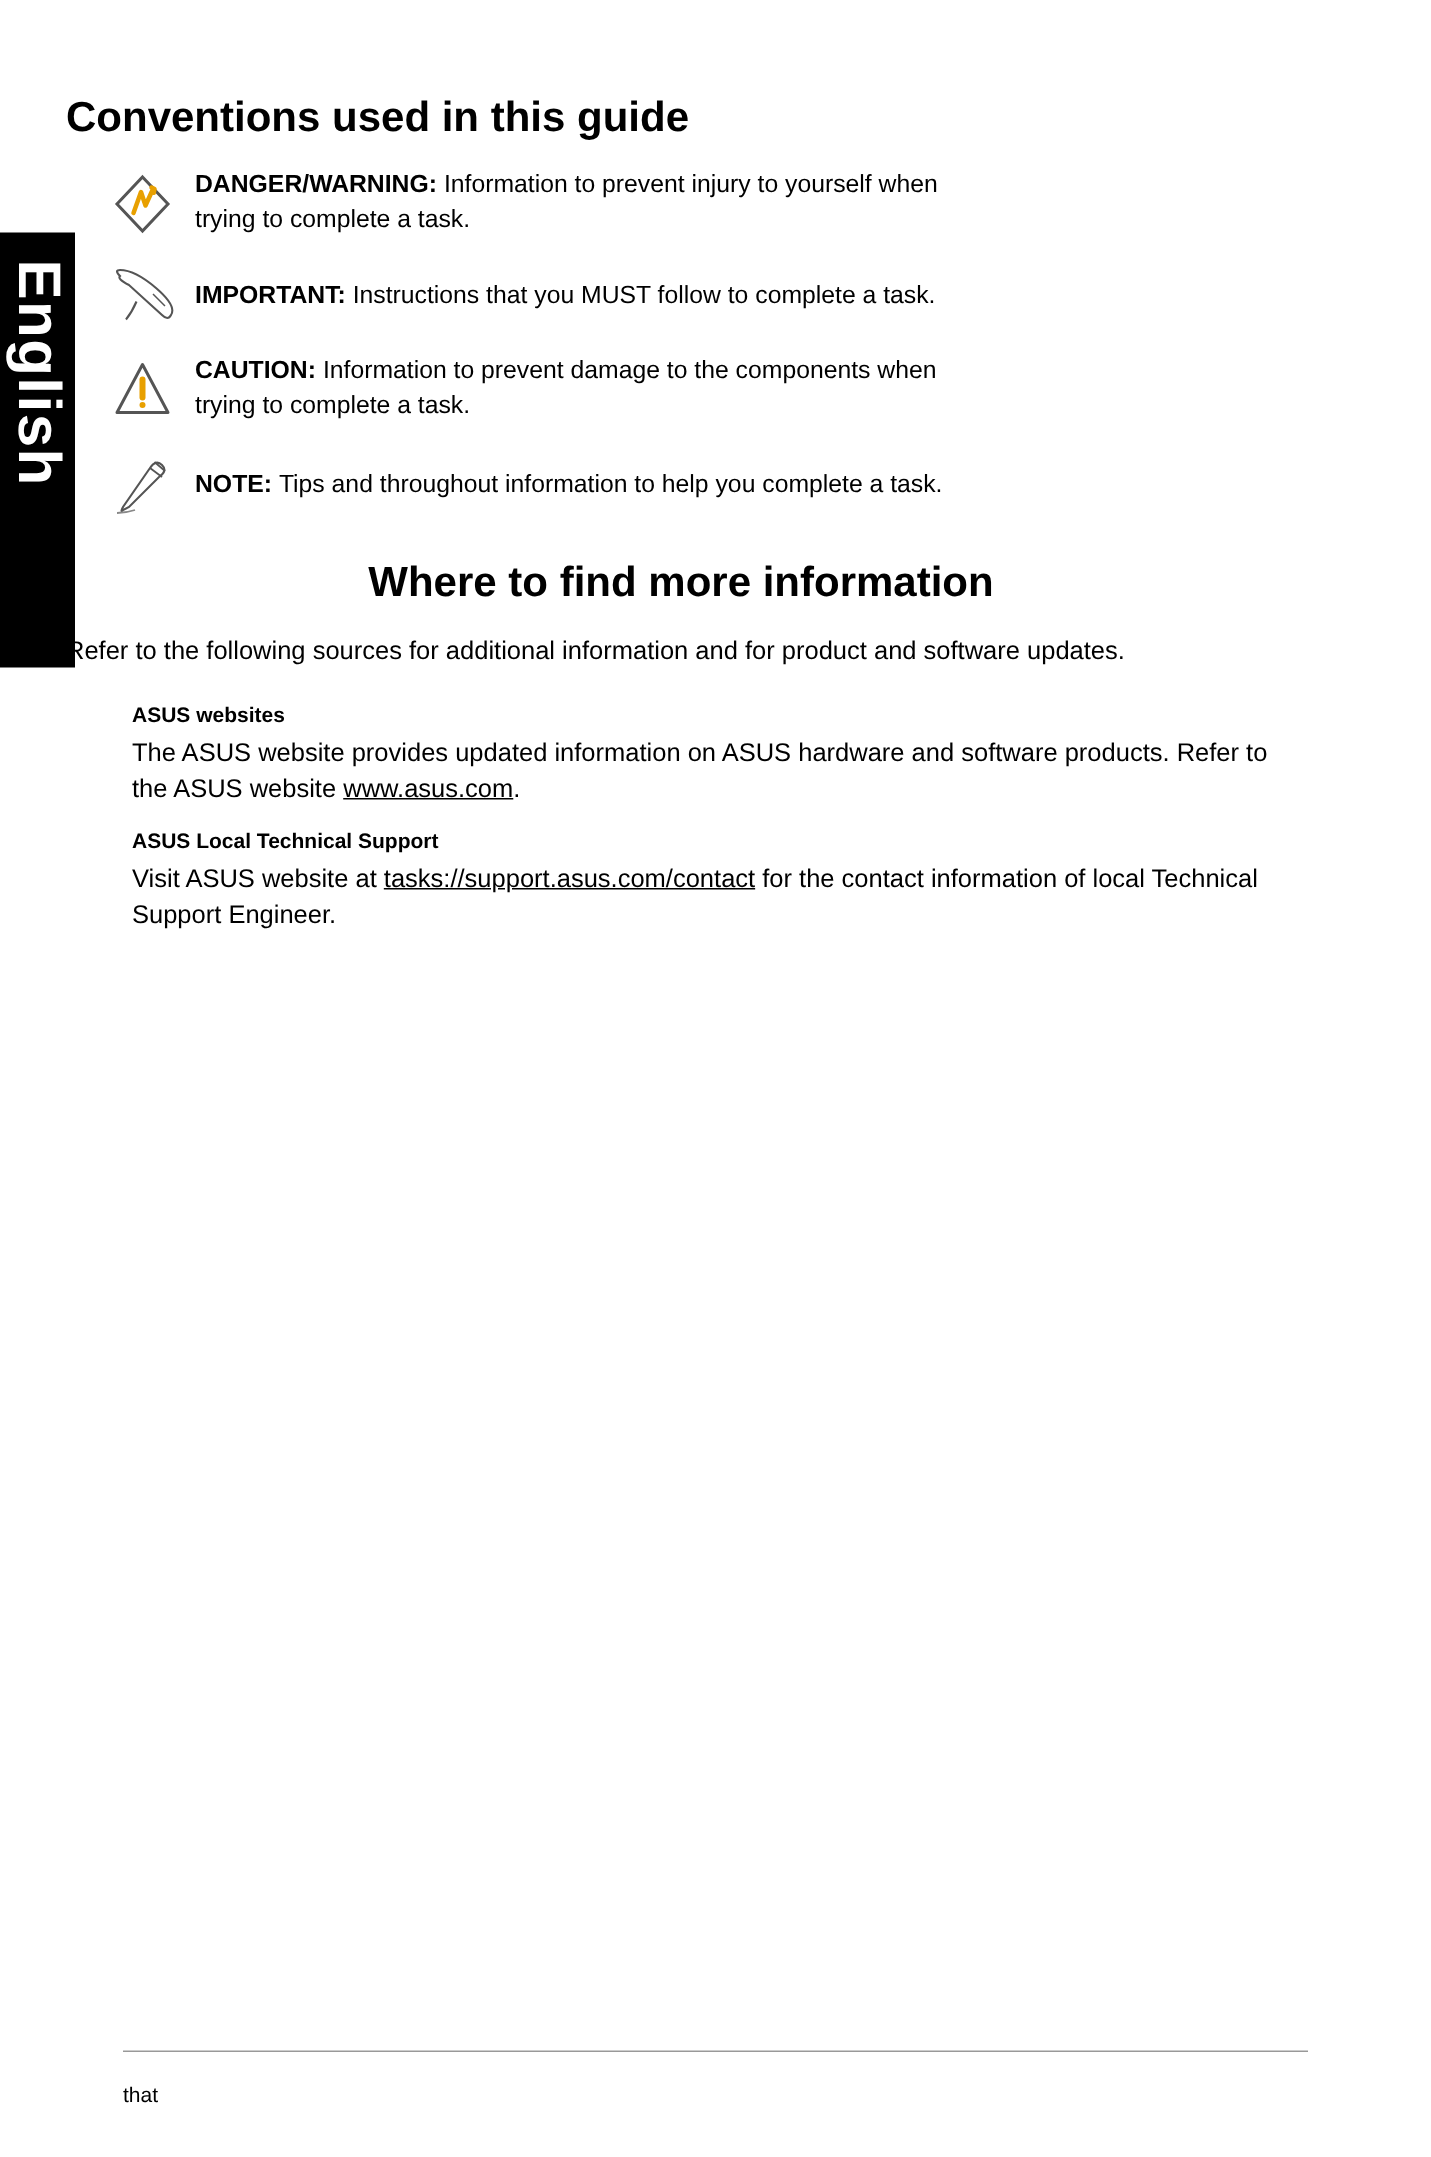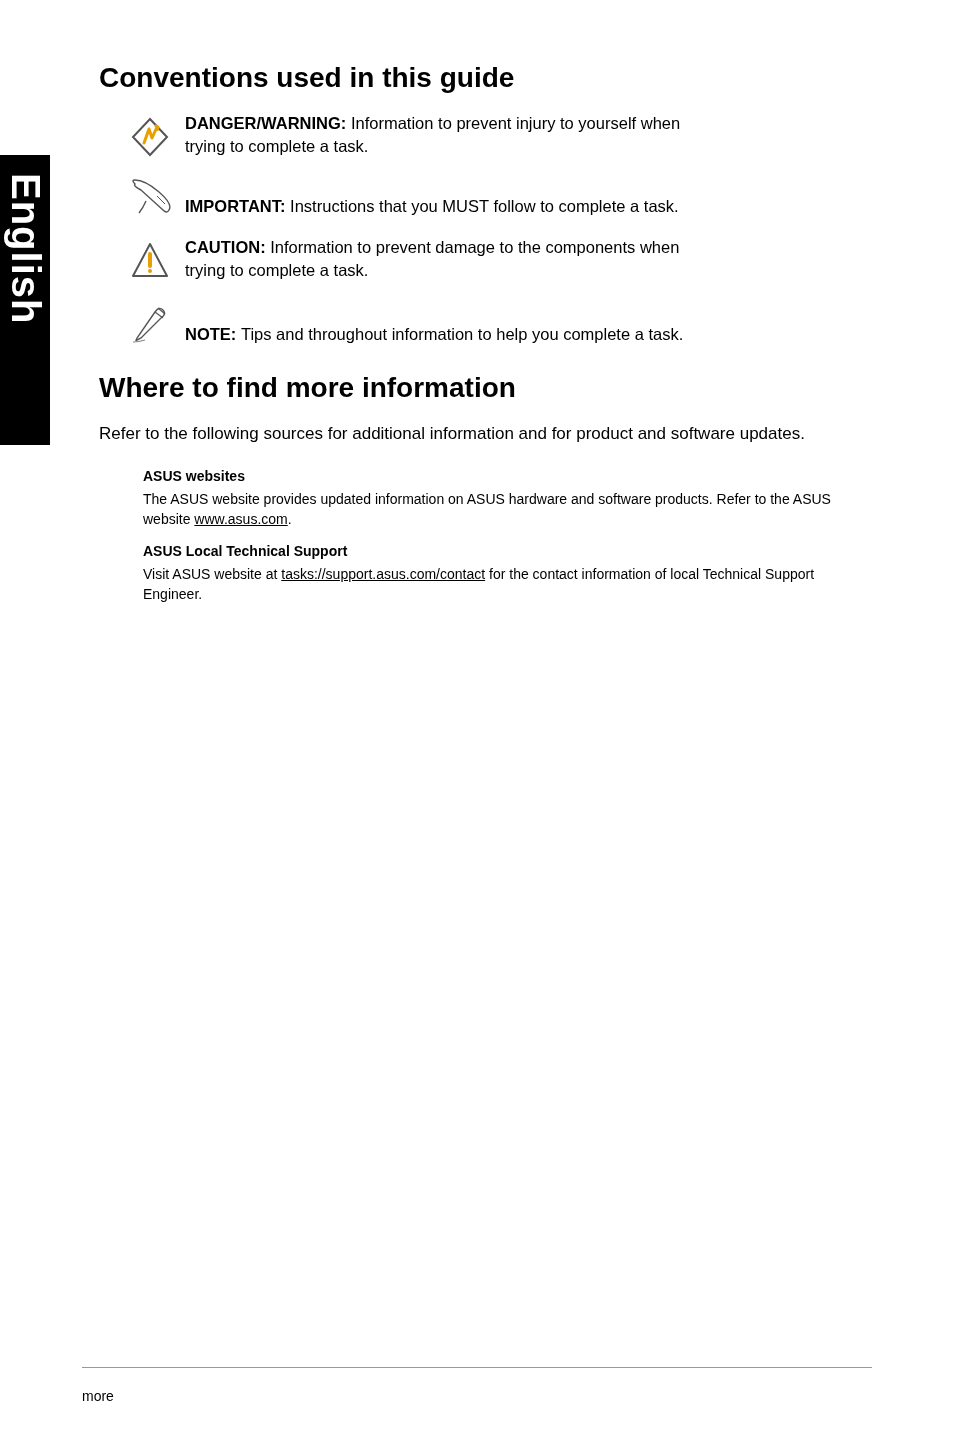--- a/index.html
+++ b/index.html
@@ -27,35 +27,35 @@
       font-weight: bold;
       writing-mode: vertical-rl;
       text-orientation: mixed;
       display: flex;
       align-items: center;
       justify-content: flex-start;
       padding-top: 18px;
       letter-spacing: 1px;
     }
     .content {
-      padding: 62px 90px 0 99px;
+      padding: 62px 90px 0 44px;
     }
     .h1 {
       font-size: 28px;
       font-weight: bold;
       margin-bottom: 18px;
     }
     .intro {
       font-size: 17px;
       line-height: 1.4;
       margin-bottom: 22px;
     }
     .convention-row {
       display: flex;
-      align-items: flex-end;
+      align-items: center;
       margin-bottom: 18px;
       padding-left: 30px;
     }
     .icon-cell {
       width: 56px;
       flex-shrink: 0;
       padding-top: 2px;
     }
     .conv-text {
       font-size: 16.5px;
@@ -63,32 +63,33 @@
       max-width: 500px;
     }
     .conv-label {
       font-weight: bold;
     }
     .h1-b {
       font-size: 28px;
       font-weight: bold;
       margin-top: 26px;
       margin-bottom: 18px;
+      text-align: center;
     }
     .sub-item {
       padding-left: 44px;
       margin-bottom: 10px;
     }
     .sub-heading {
       font-size: 14px;
       font-weight: bold;
       margin-bottom: 6px;
     }
     .sub-body {
-      font-size: 14px;
+      font-size: 17px;
       line-height: 1.4;
       margin-bottom: 14px;
     }
     .underline {
       text-decoration: underline;
     }
     .footer-line {
       position: absolute;
       left: 82px;
       right: 82px;
@@ -177,13 +178,13 @@
   <div class="sub-item">
     <div class="sub-heading">ASUS Local Technical Support</div>
     <div class="sub-body">
       <span>Visit ASUS website at </span><span class="underline">tasks://support.asus.com/contact</span><span> for the contact information of local Technical Support Engineer.</span>
     </div>
   </div>
 
 </div>
 
 <div class="footer-line"></div>
-<div class="page-num">more</div>
+<div class="page-num">that</div>
 
 </body></html>

